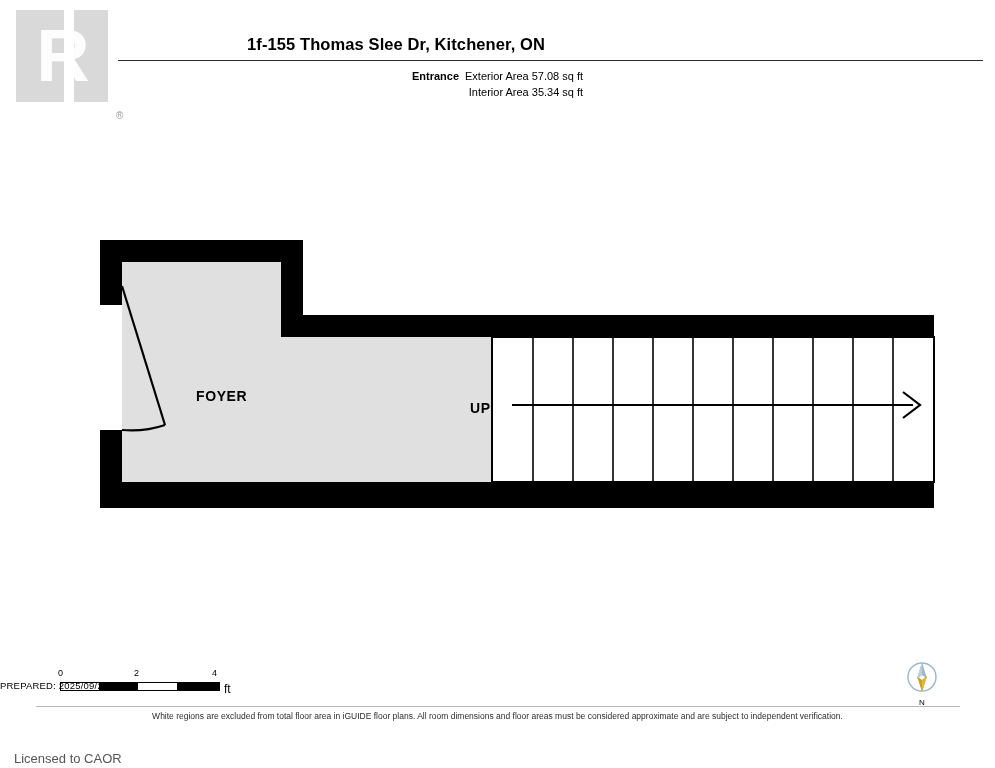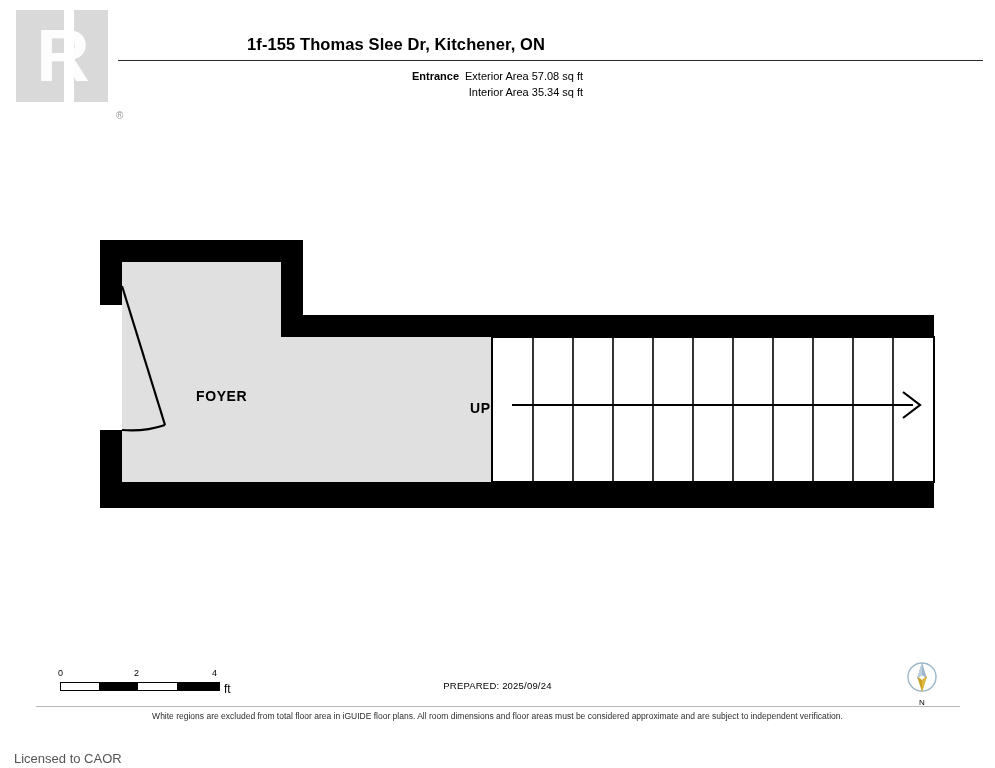--- a/index.html
+++ b/index.html
@@ -162,21 +162,20 @@
     top: 14px;
     font-size: 12px;
   }
 
   
   .prepared {
     position: absolute;
     left: 0;
     top: 680px;
     width: 995px;
-    text-align: center;
     font-size: 9.5px;
     letter-spacing: 0.2px;
   }
 
   
   .compass {
     position: absolute;
     left: 898px;
     top: 658px;
     width: 48px;

